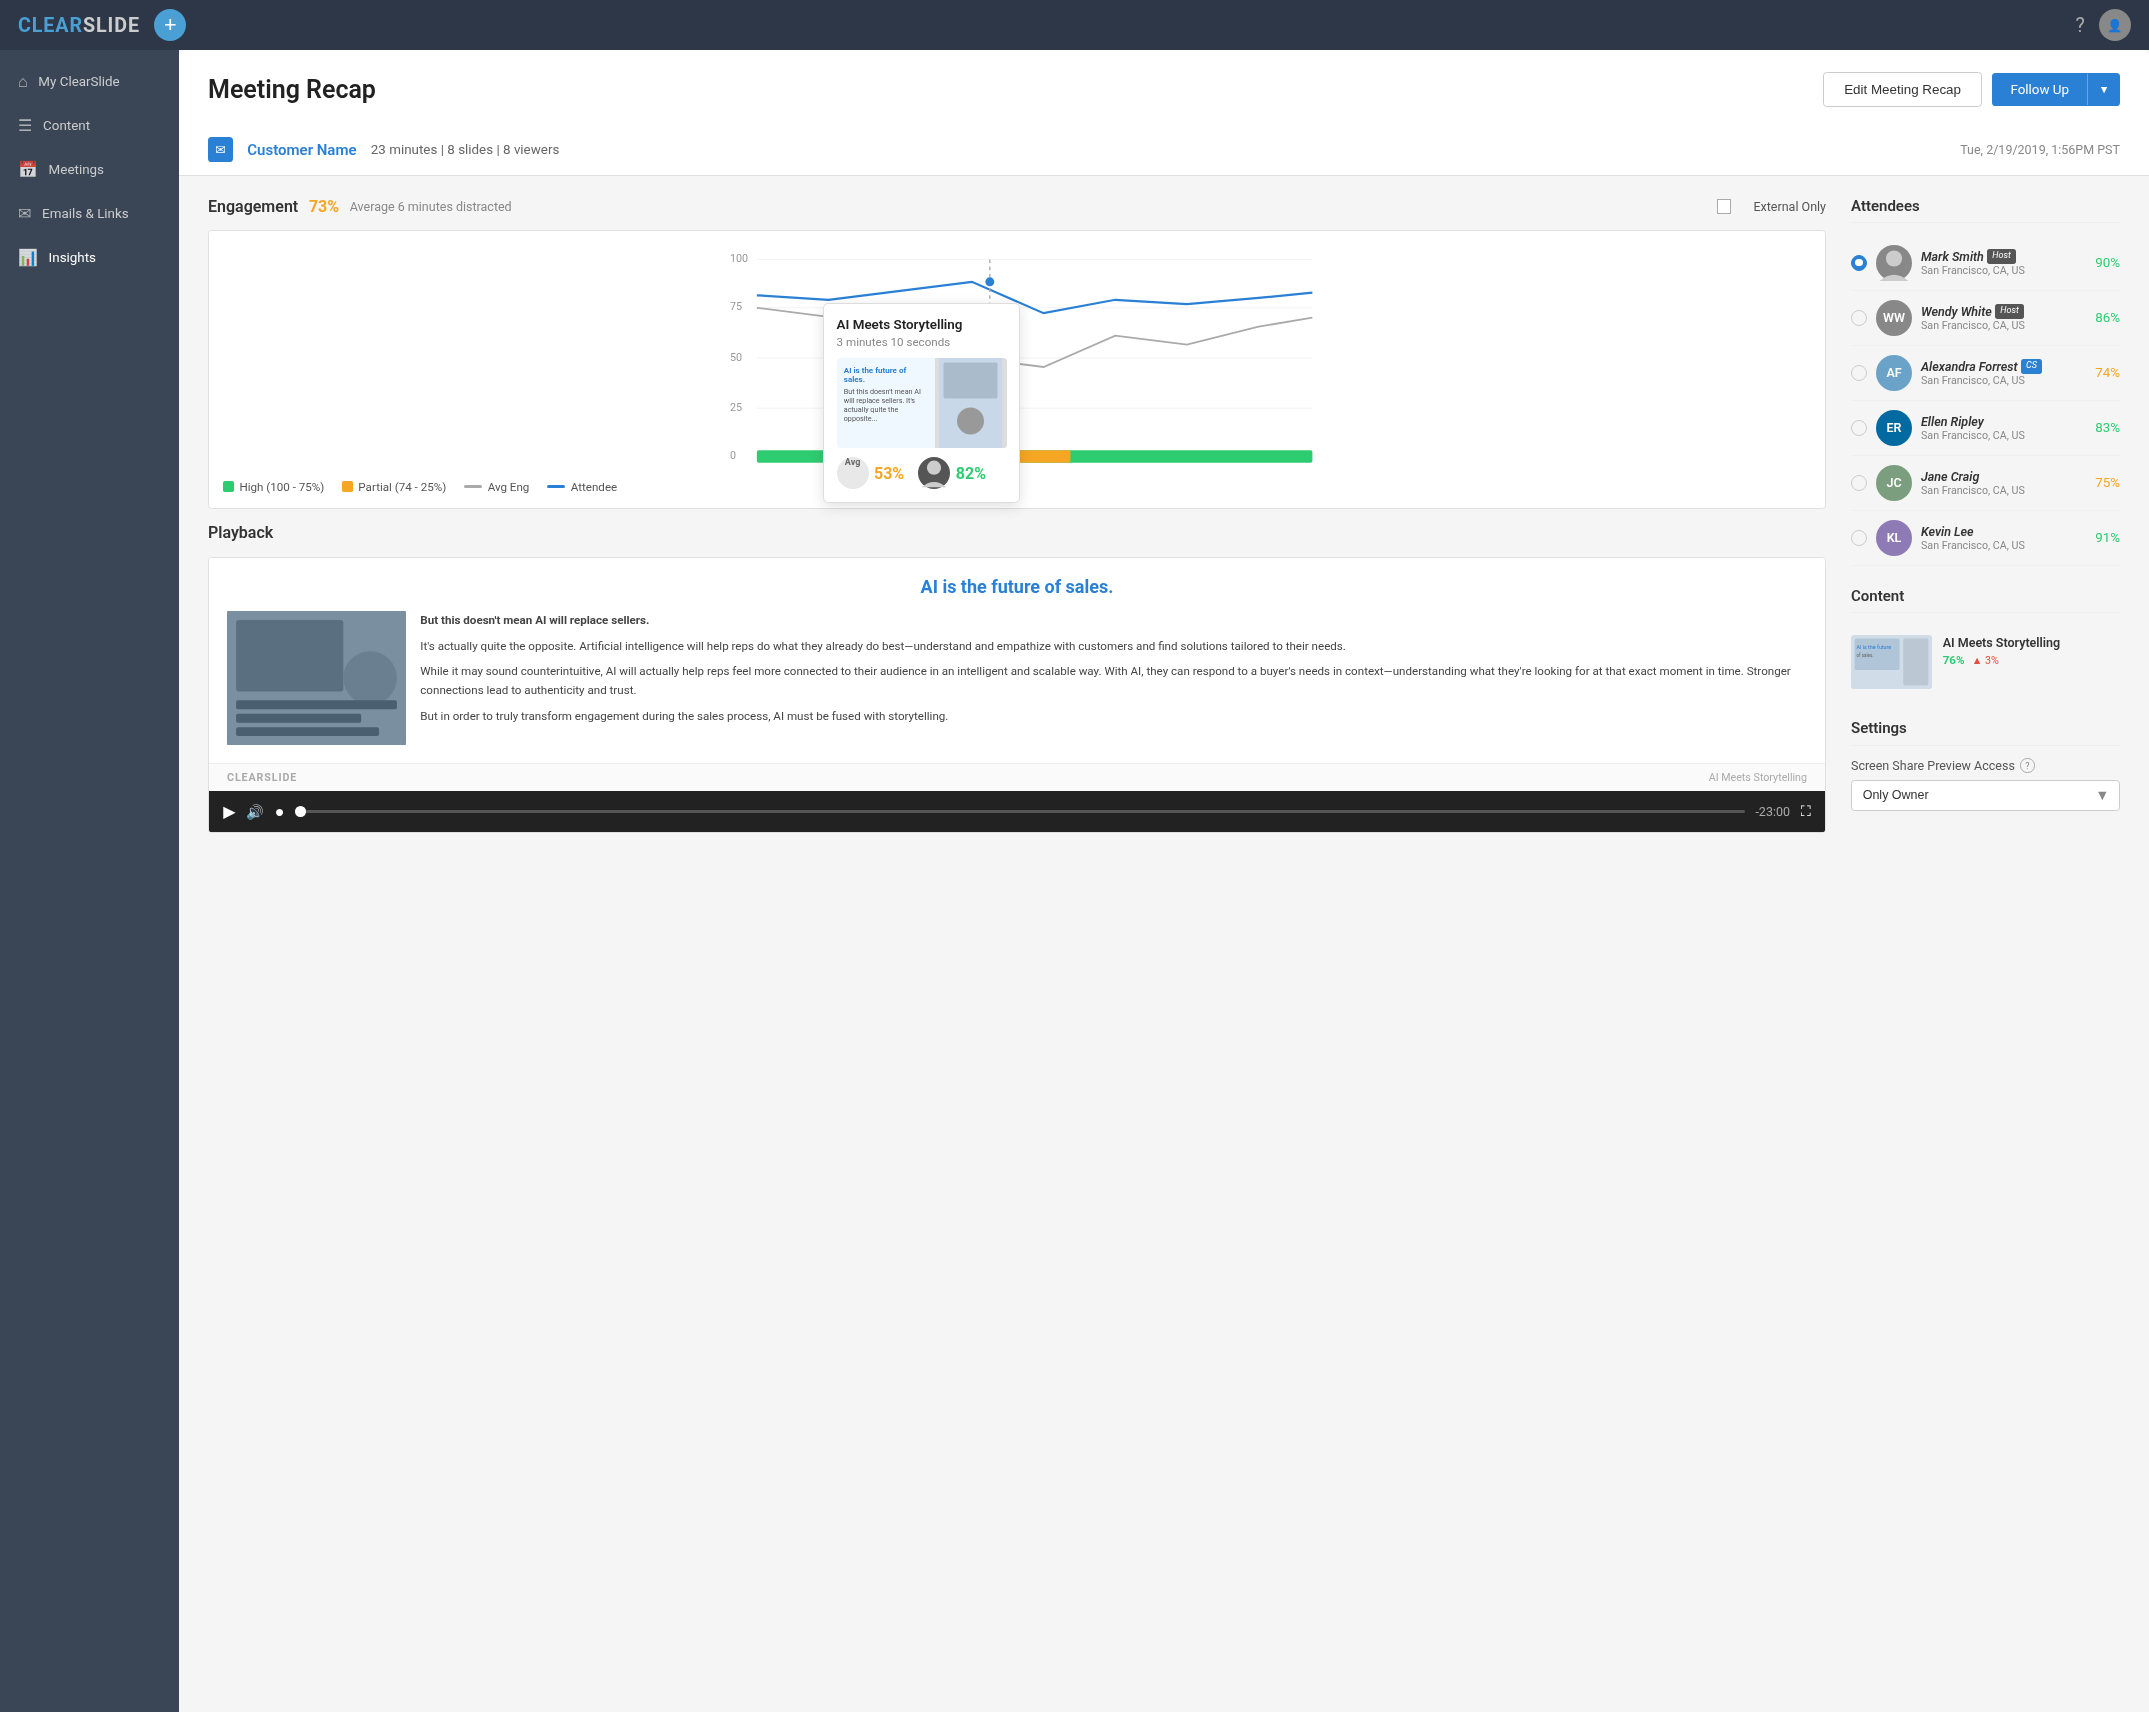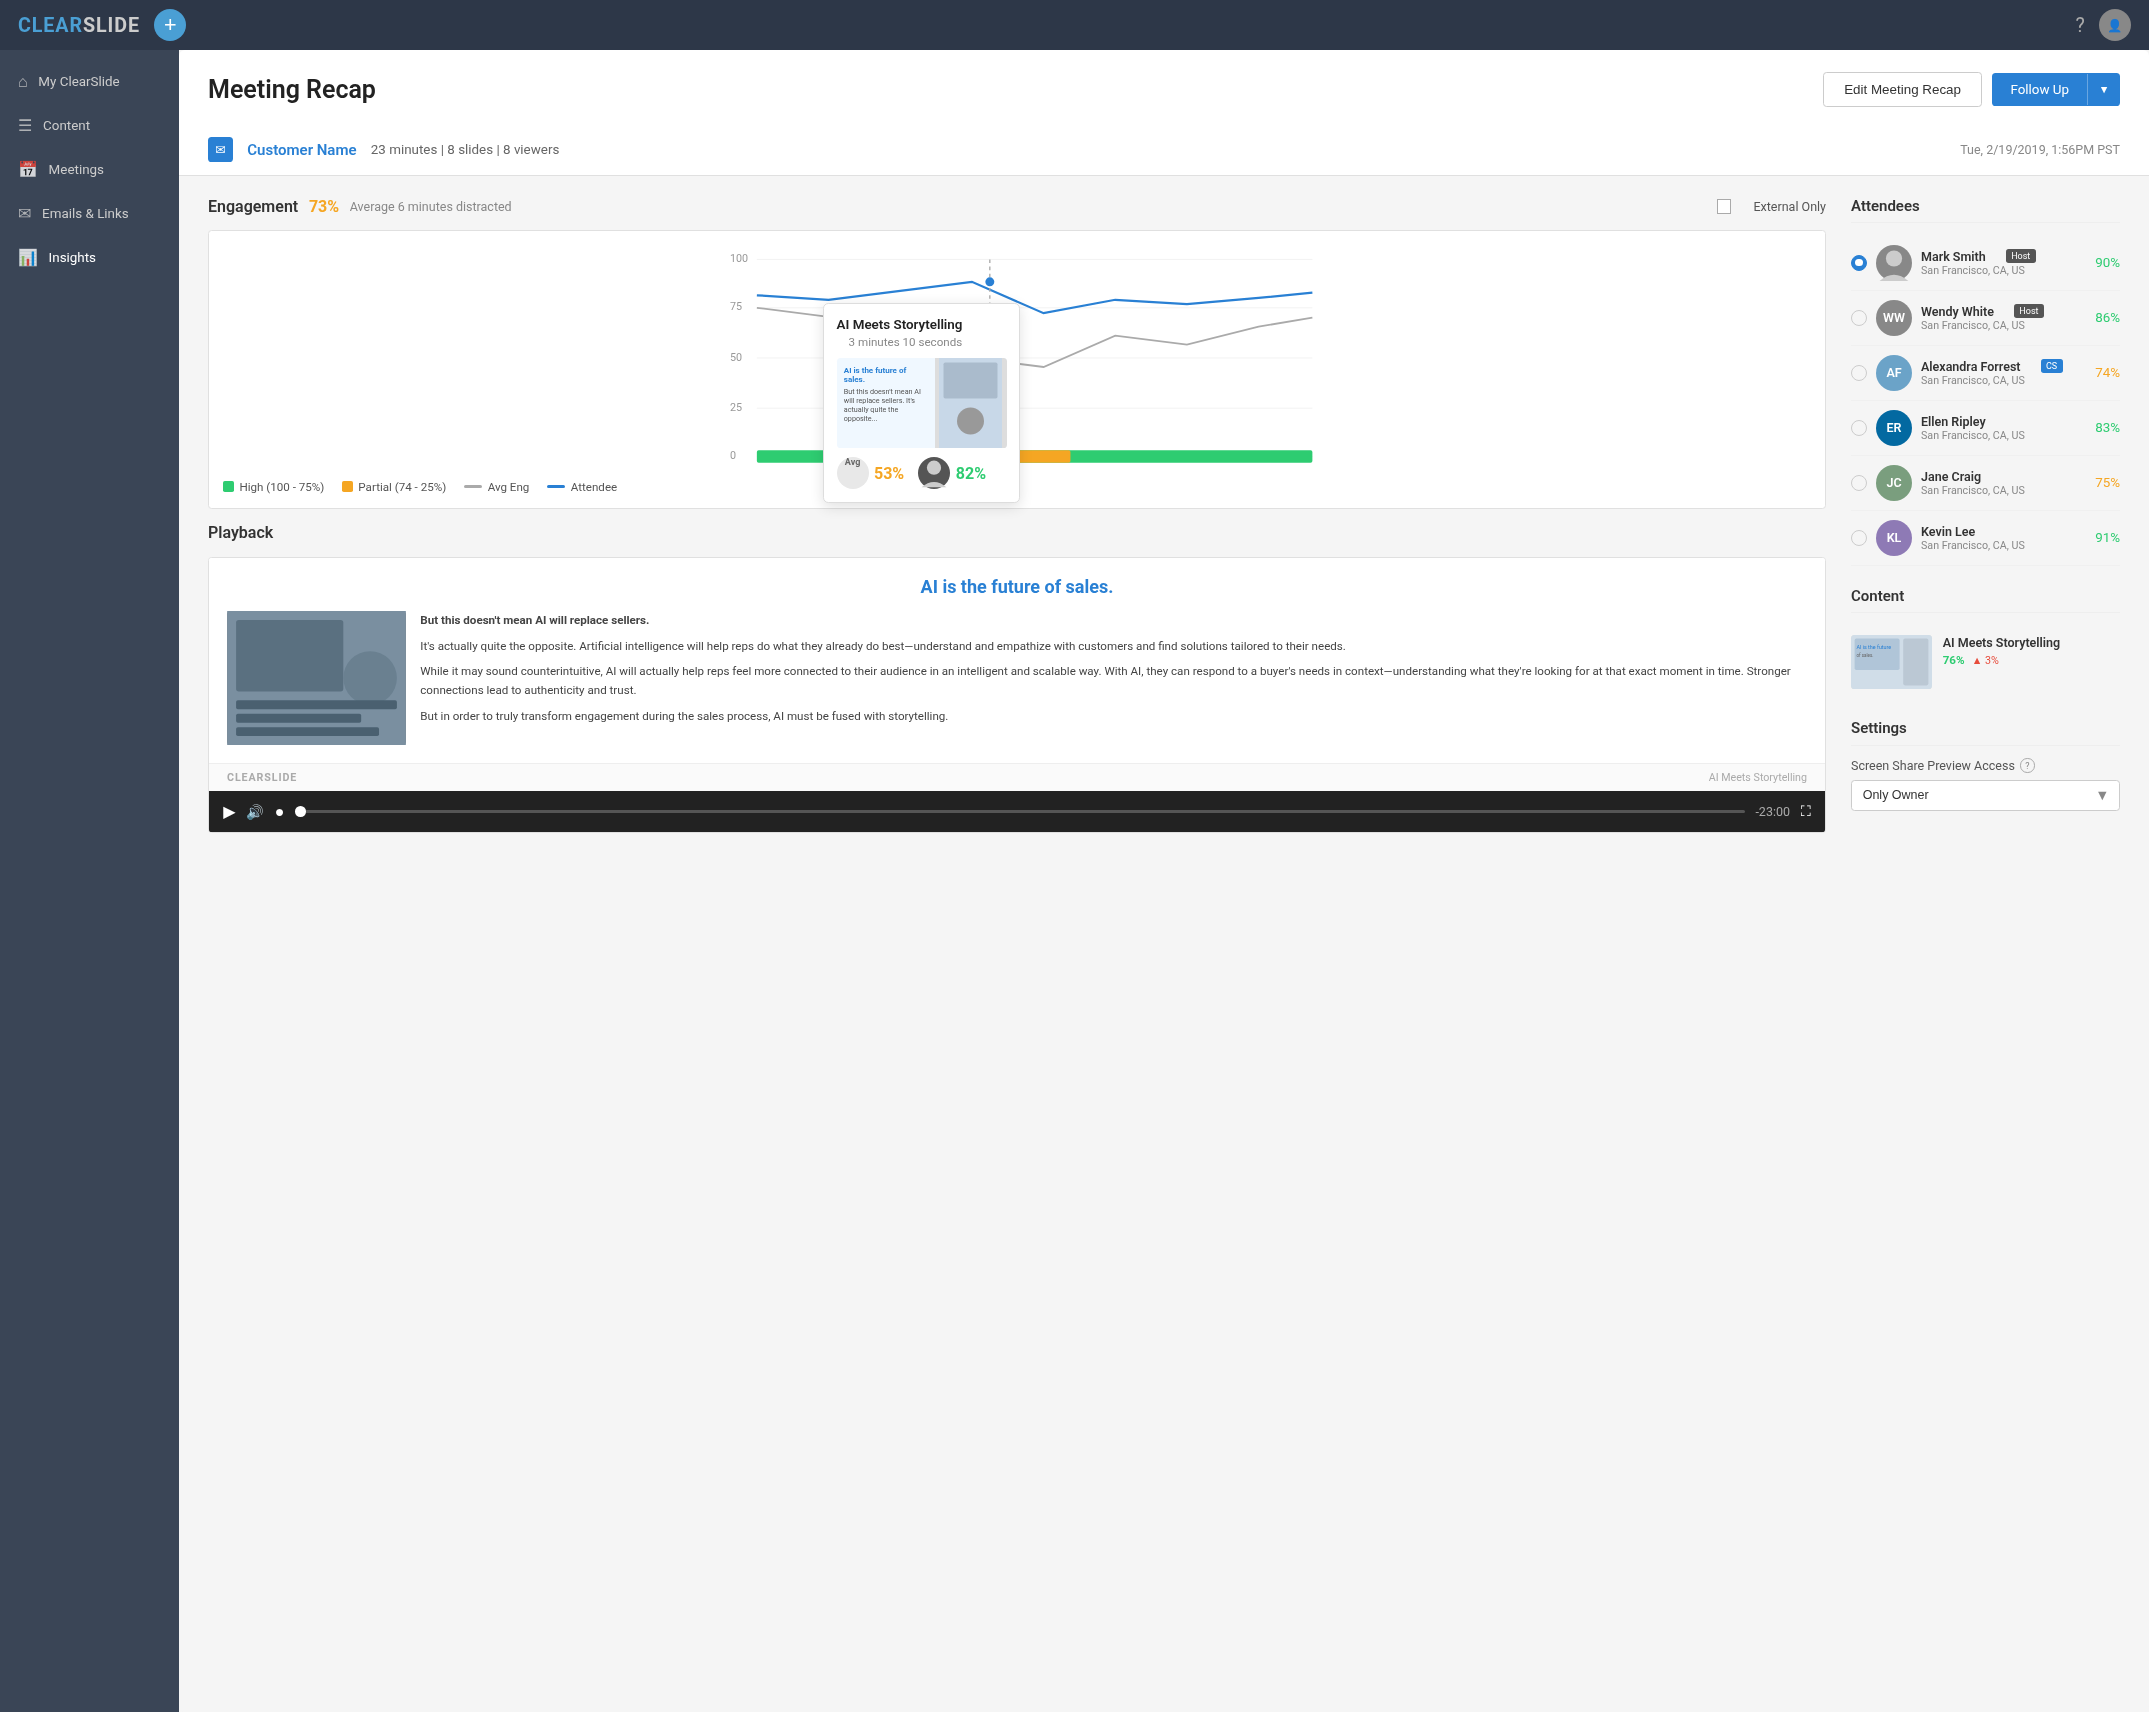--- a/index.html
+++ b/index.html
@@ -182,21 +182,21 @@
       left: 38%;
       background: white;
       border: 0.9px solid #ddd;
       border-radius: 5.4px;
       padding: 12.5px;
       width: 197px;
       box-shadow: 0 3.6px 14.3px rgba(0,0,0,0.12);
       z-index: 10;
     }
     .tooltip-title { font-size: 13.4px; font-weight: 600; color: #222; margin-bottom: 3.6px; }
-    .tooltip-time { color: #888; font-size: 11.6px; margin-bottom: 9px; margin-left: 12px; }
+    .tooltip-time { color: #888; font-size: 11.6px; margin-bottom: 9px; }
     .tooltip-slide-preview {
       background: #f0f8ff;
       border-radius: 3.6px;
       height: 90px;
       margin-bottom: 9px;
       overflow: hidden;
       display: flex;
     }
     .tooltip-slide-text { padding: 7.2px; font-size: 8px; color: #2980d4; flex: 1; }
     .tooltip-slide-img { width: 72px; background: #ddd; display: flex; align-items: center; justify-content: center; font-size: 8px; color: #888; }
@@ -261,21 +261,21 @@
     }
     .attendee-radio { width: 16px; height: 16px; border-radius: 50%; border: 1.8px solid #ccc; flex-shrink: 0; display: flex; align-items: center; justify-content: center; }
     .attendee-radio.selected { border-color: #2980d4; background: #2980d4; }
     .attendee-radio.selected::after { content: ''; width: 7.2px; height: 7.2px; border-radius: 50%; background: white; }
     .attendee-avatar {
       width: 36px; height: 36px; border-radius: 50%; flex-shrink: 0;
       display: flex; align-items: center; justify-content: center;
       font-size: 12.5px; font-weight: 600; color: white;
     }
     .attendee-info { flex: 1; min-width: 0; }
-    .attendee-name-row { display: flex; align-items: center; gap: 20px; }
+    .attendee-name-row { display: flex; gap: 3px; font-style: italic; }
     .attendee-name { font-size: 12.5px; font-weight: 600; color: #333; }
     .host-badge { background: #555; color: white; font-size: 9px; padding: 1.8px 5.4px; border-radius: 2.7px; }
     .cs-badge { background: #2980d4; color: white; font-size: 9px; padding: 1.8px 5.4px; border-radius: 2.7px; }
     .attendee-location { font-size: 10.7px; color: #888; }
     .attendee-pct { font-size: 13.4px; font-weight: 400; }
     .pct-green { color: #2ecc71; }
     .pct-orange { color: #f5a623; }
 
     
     .content-item { display: flex; gap: 10.7px; align-items: flex-start; padding: 9px 0; }

